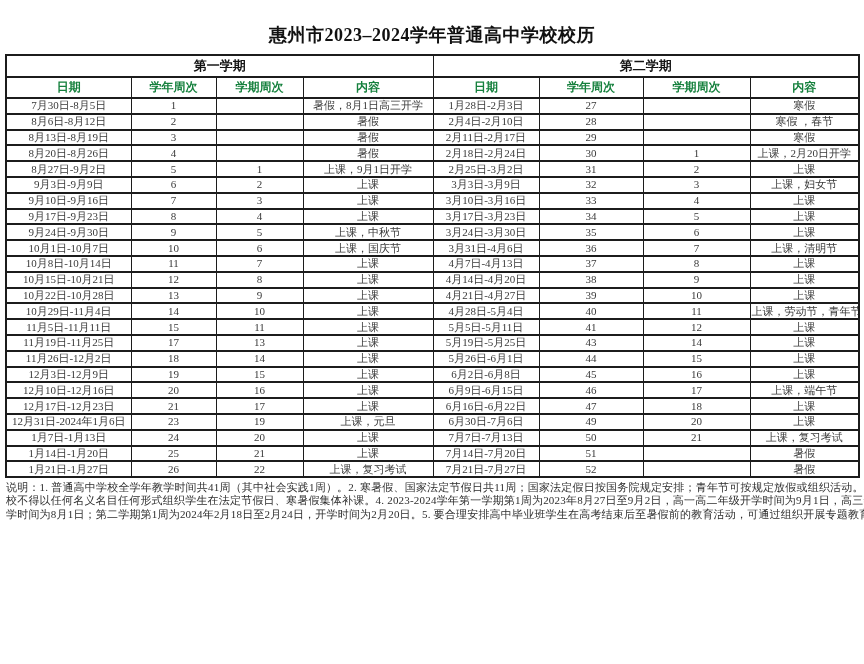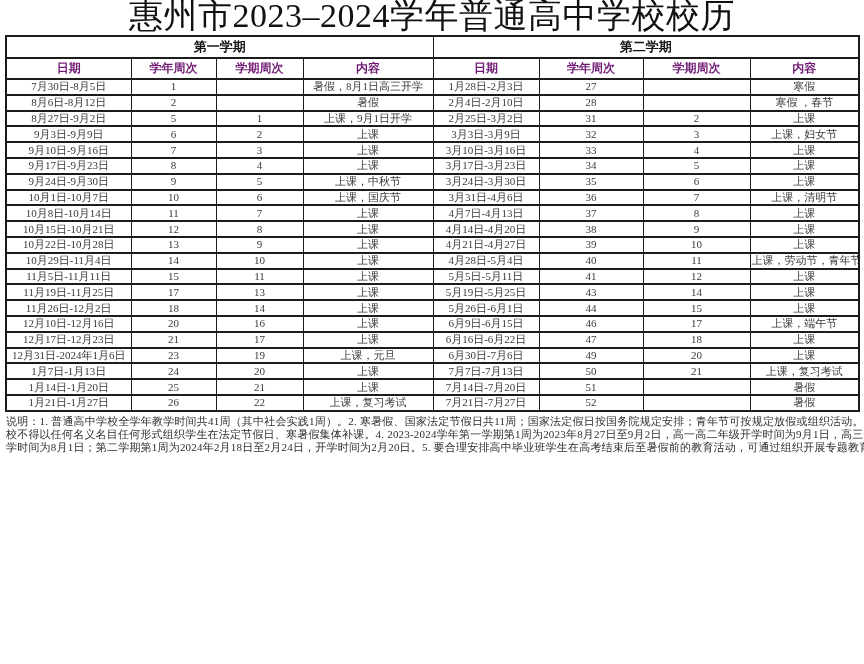--- a/index.html
+++ b/index.html
@@ -7,24 +7,24 @@
   .page {
     position: relative;
     width: 864px;
     height: 664px;
     background: #ffffff;
     font-family: "Liberation Serif", "DejaVu Serif", serif;
     color: #2e2e2e;
     overflow: hidden;
   }
   .title {
-    padding-top: 1px;
+    padding-top: 20px;
     text-align: center;
-    font-size: 34px;
-    font-weight: normal;
+    font-size: 18px;
+    font-weight: bold;
     color: #111111;
     letter-spacing: 0.5px;
     line-height: 30px;
   }
   table.cal {
     margin: 4px 5px 0 5px;
     width: 853px;
     border-collapse: collapse;
     table-layout: fixed;
     border: 2px solid #1c1c1c;
@@ -42,21 +42,21 @@
   table.cal th.sem {
     height: 22px;
     font-size: 13px;
     font-weight: bold;
     color: #141414;
   }
   table.cal th.colhead {
     height: 21px;
     font-size: 12px;
     font-weight: bold;
-    color: #701a75;
+    color: #15803d;
   }
   table.cal td {
     height: 15.8px;
     font-size: 11px;
     line-height: 11px;
     color: #3a3a3a;
     padding: 0 1px;
   }
   .notes {
     margin: 3px 5px 0 6px;
@@ -116,20 +116,40 @@
           <td>8月6日-8月12日</td>
           <td>2</td>
           <td></td>
           <td>暑假</td>
           <td>2月4日-2月10日</td>
           <td>28</td>
           <td></td>
           <td>寒假 ，春节</td>
         </tr>
         <tr>
+          <td>8月13日-8月19日</td>
+          <td>3</td>
+          <td></td>
+          <td>暑假</td>
+          <td>2月11日-2月17日</td>
+          <td>29</td>
+          <td></td>
+          <td>寒假</td>
+        </tr>
+        <tr>
+          <td>8月20日-8月26日</td>
+          <td>4</td>
+          <td></td>
+          <td>暑假</td>
+          <td>2月18日-2月24日</td>
+          <td>30</td>
+          <td>1</td>
+          <td>上课，2月20日开学</td>
+        </tr>
+        <tr>
           <td>8月27日-9月2日</td>
           <td>5</td>
           <td>1</td>
           <td>上课，9月1日开学</td>
           <td>2月25日-3月2日</td>
           <td>31</td>
           <td>2</td>
           <td>上课</td>
         </tr>
         <tr>
@@ -246,20 +266,30 @@
           <td>11月26日-12月2日</td>
           <td>18</td>
           <td>14</td>
           <td>上课</td>
           <td>5月26日-6月1日</td>
           <td>44</td>
           <td>15</td>
           <td>上课</td>
         </tr>
         <tr>
+          <td>12月3日-12月9日</td>
+          <td>19</td>
+          <td>15</td>
+          <td>上课</td>
+          <td>6月2日-6月8日</td>
+          <td>45</td>
+          <td>16</td>
+          <td>上课</td>
+        </tr>
+        <tr>
           <td>12月10日-12月16日</td>
           <td>20</td>
           <td>16</td>
           <td>上课</td>
           <td>6月9日-6月15日</td>
           <td>46</td>
           <td>17</td>
           <td>上课，端午节</td>
         </tr>
         <tr>

